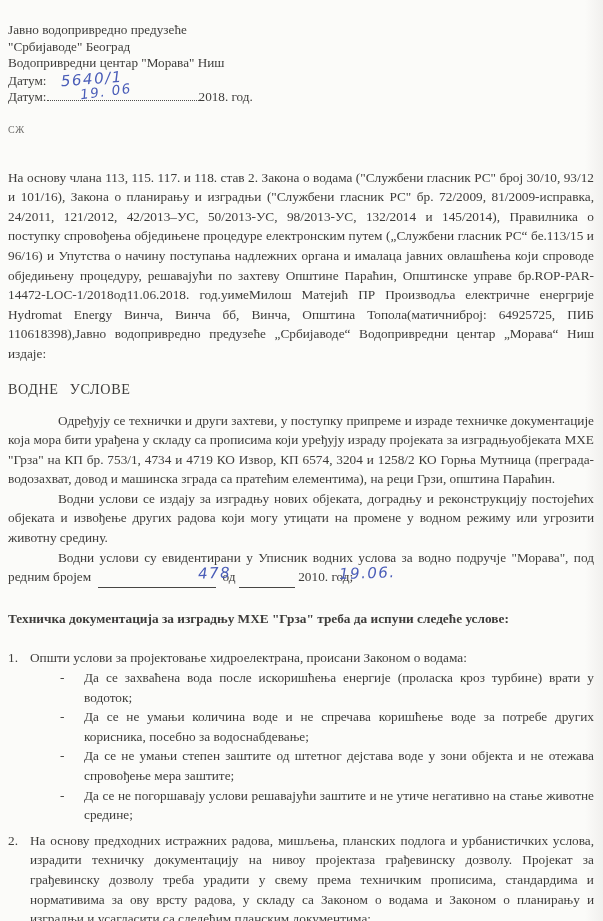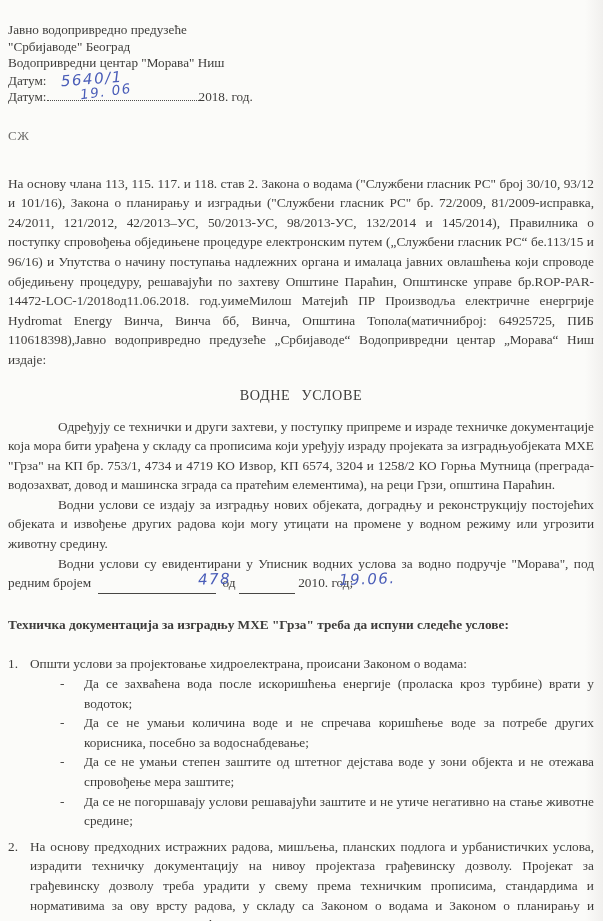--- a/index.html
+++ b/index.html
@@ -37,32 +37,32 @@
     width:152px;
     border-bottom:1.4px dotted #4e4d4b;
     height:11px;
   }
   .datum-hand{
     position:absolute;
     left:72px;top:-6px;
     font-size:13.5px;
     transform:rotate(-7deg);
   }
-  .initials{margin-top:22px;color:#6e6d6b;font-size:13px;letter-spacing:.5px;}
+  .initials{margin-top:16px;color:#6e6d6b;font-size:10px;letter-spacing:.5px;}
   .para{
     font-size:13.3px;
     line-height:19.6px;
     text-align:justify;
     margin:0;
   }
   .intro{margin-top:29px;}
   .title{
     font-size:14.2px;
     font-weight:400;
-    text-align:center;
+    text-align:left;
     word-spacing:7px;
     letter-spacing:.6px;
     margin:17px 0 0 0;
   }
   .subtitle{
     font-size:13.4px;
     line-height:22.5px;
     text-align:center;
     margin:1px auto 0 auto;
     max-width:568px;

